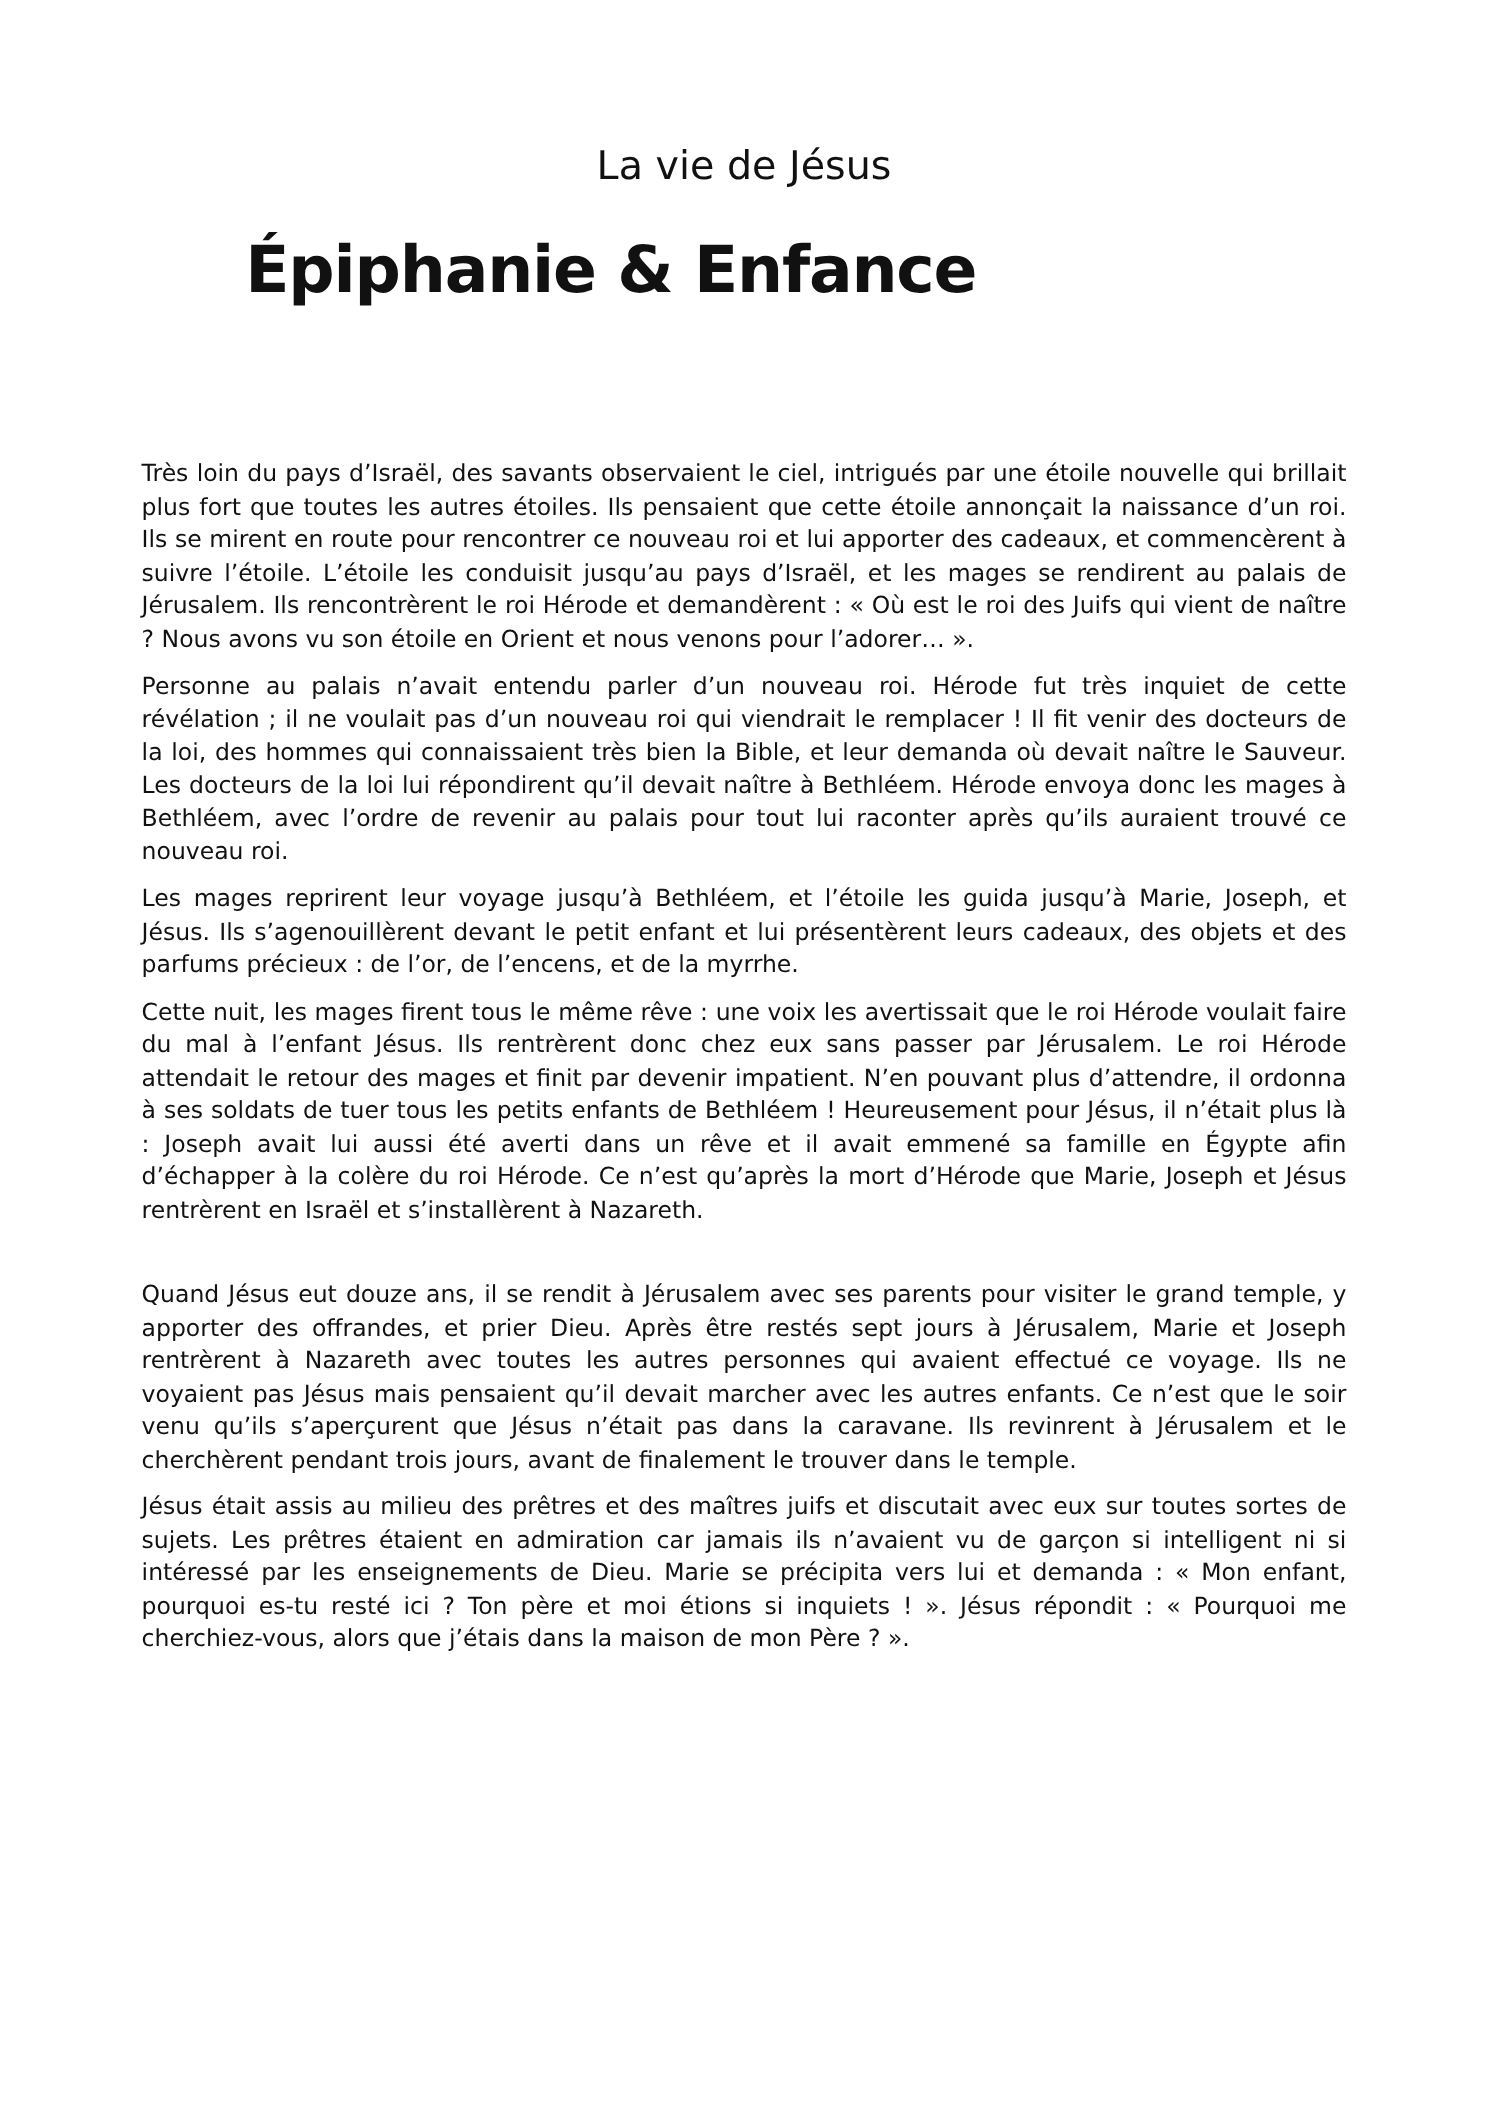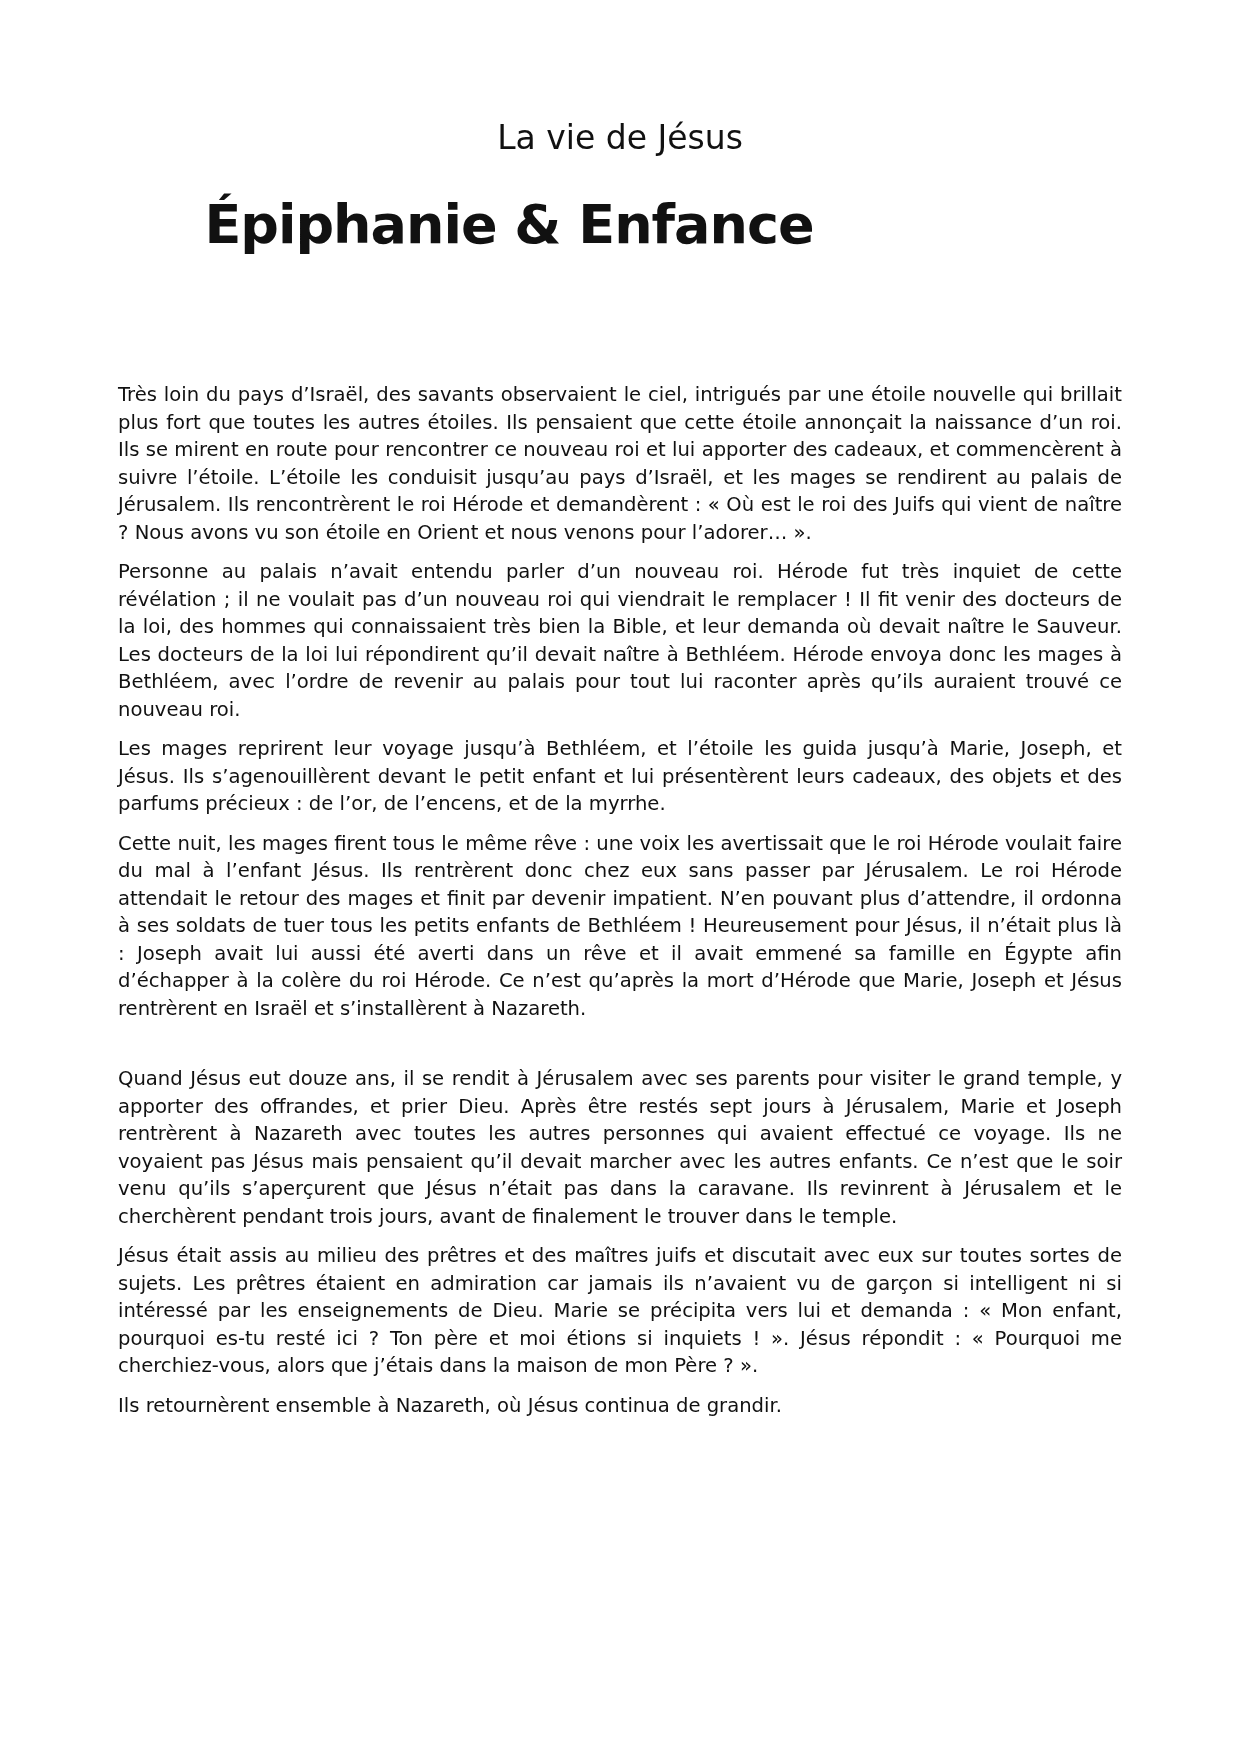--- a/index.html
+++ b/index.html
@@ -72,15 +72,14 @@
   <h2 class="series-title">La vie de Jésus</h2>
   <h1 class="main-title">Épiphanie &amp; Enfance</h1>
 
   <div class="body-text">
     <p>Très loin du pays d’Israël, des savants observaient le ciel, intrigués par une étoile nouvelle qui brillait plus fort que toutes les autres étoiles. Ils pensaient que cette étoile annonçait la naissance d’un roi. Ils se mirent en route pour rencontrer ce nouveau roi et lui apporter des cadeaux, et commencèrent à suivre l’étoile. L’étoile les conduisit jusqu’au pays d’Israël, et les mages se rendirent au palais de Jérusalem. Ils rencontrèrent le roi Hérode et demandèrent : « Où est le roi des Juifs qui vient de naître ? Nous avons vu son étoile en Orient et nous venons pour l’adorer… ».</p>
     <p>Personne au palais n’avait entendu parler d’un nouveau roi. Hérode fut très inquiet de cette révélation ; il ne voulait pas d’un nouveau roi qui viendrait le remplacer ! Il fit venir des docteurs de la loi, des hommes qui connaissaient très bien la Bible, et leur demanda où devait naître le Sauveur. Les docteurs de la loi lui répondirent qu’il devait naître à Bethléem. Hérode envoya donc les mages à Bethléem, avec l’ordre de revenir au palais pour tout lui raconter après qu’ils auraient trouvé ce nouveau roi.</p>
     <p>Les mages reprirent leur voyage jusqu’à Bethléem, et l’étoile les guida jusqu’à Marie, Joseph, et Jésus. Ils s’agenouillèrent devant le petit enfant et lui présentèrent leurs cadeaux, des objets et des parfums précieux : de l’or, de l’encens, et de la myrrhe.</p>
     <p>Cette nuit, les mages firent tous le même rêve : une voix les avertissait que le roi Hérode voulait faire du mal à l’enfant Jésus. Ils rentrèrent donc chez eux sans passer par Jérusalem. Le roi Hérode attendait le retour des mages et finit par devenir impatient. N’en pouvant plus d’attendre, il ordonna à ses soldats de tuer tous les petits enfants de Bethléem ! Heureusement pour Jésus, il n’était plus là : Joseph avait lui aussi été averti dans un rêve et il avait emmené sa famille en Égypte afin d’échapper à la colère du roi Hérode. Ce n’est qu’après la mort d’Hérode que Marie, Joseph et Jésus rentrèrent en Israël et s’installèrent à Nazareth.</p>
     <p class="section-break">Quand Jésus eut douze ans, il se rendit à Jérusalem avec ses parents pour visiter le grand temple, y apporter des offrandes, et prier Dieu. Après être restés sept jours à Jérusalem, Marie et Joseph rentrèrent à Nazareth avec toutes les autres personnes qui avaient effectué ce voyage. Ils ne voyaient pas Jésus mais pensaient qu’il devait marcher avec les autres enfants. Ce n’est que le soir venu qu’ils s’aperçurent que Jésus n’était pas dans la caravane. Ils revinrent à Jérusalem et le cherchèrent pendant trois jours, avant de finalement le trouver dans le temple.</p>
     <p>Jésus était assis au milieu des prêtres et des maîtres juifs et discutait avec eux sur toutes sortes de sujets. Les prêtres étaient en admiration car jamais ils n’avaient vu de garçon si intelligent ni si intéressé par les enseignements de Dieu. Marie se précipita vers lui et demanda : « Mon enfant, pourquoi es-tu resté ici ? Ton père et moi étions si inquiets ! ». Jésus répondit : « Pourquoi me cherchiez-vous, alors que j’étais dans la maison de mon Père ? ».</p>
-    <p>Ils retournèrent ensemble à Nazareth, où Jésus continua de grandir.</p>
   </div>
 </div>
 
 </body></html>

